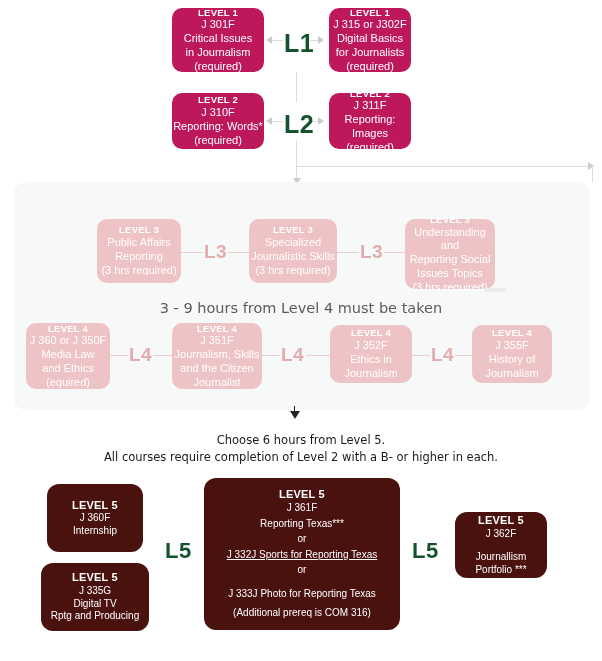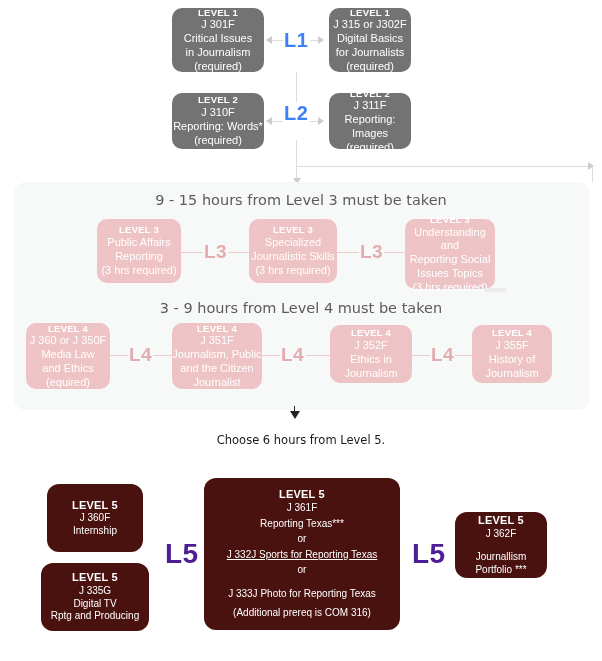--- a/index.html
+++ b/index.html
@@ -37,21 +37,21 @@
     font-weight: bold;
     font-size: 9.5px;
     letter-spacing: .2px;
   }
   .box .ln {
     font-size: 11px;
   }
 
   
   .pink {
-    background: #737373;
+    background: #be185d;
     color: #ffffff;
   }
   .pink.l34 {
     background: #eec3c5;
   }
 
   
   .maroon {
     background: #4a120f;
     color: #ffffff;
@@ -61,33 +61,33 @@
     font-size: 11px;
     font-weight: bold;
   }
   .maroon .ln {
     font-size: 10px;
   }
 
   
   .lbl {
     position: absolute;
-    color: #3b82f6;
+    color: #14532d;
     font-weight: bold;
-    font-size: 20px;
+    font-size: 25px;
     letter-spacing: .5px;
     white-space: nowrap;
   }
   .lbl.l3lbl, .lbl.l4lbl {
     color: #e3acae;
     font-size: 19px;
   }
   .lbl.l5lbl {
-    color: #4c1d95;
-    font-size: 28px;
+    color: #14532d;
+    font-size: 22px;
   }
 
   
   .hline {
     position: absolute;
     height: 1px;
     background: #dcdcdc;
   }
   .vline {
     position: absolute;
@@ -191,34 +191,33 @@
     <div class="ttl">LEVEL 2</div>
     <div class="ln">J 311F</div>
     <div class="ln">Reporting: Images</div>
     <div class="ln">(required)</div>
   </div>
 
   <div class="hline" style="left:270px; top:121px; width:13px;"></div>
   <div class="arrow-l" style="left:266px; top:117px;"></div>
   <div class="hline" style="left:310px; top:121px; width:13px;"></div>
   <div class="arrow-r" style="left:318px; top:117px;"></div>
-  <div class="lbl" style="left:284px; top:102px;">L2</div>
+  <div class="lbl" style="left:284px; top:110px;">L2</div>
 
   <div class="vline" style="left:296px; top:72px; width:1px; height:30px;"></div>
   <div class="vline" style="left:296px; top:140px; width:1px; height:26px;"></div>
 
   <div class="hline" style="left:296px; top:166px; width:297px;"></div>
   <div class="arrow-r" style="left:588px; top:162px;"></div>
   <div class="vline" style="left:296px; top:166px; height:14px;"></div>
   <div class="arrow-d" style="left:293px; top:178px;"></div>
   <div class="vline" style="left:592px; top:166px; height:16px;"></div>
 
   <div class="panel" style="left:14px; top:182px; width:576px; height:228px;"></div>
 
-  <div class="section-head" style="left:0px; top:192px;">9 - 15 hours from Level 3 must be taken</div>
 
   <div class="box pink l34" style="left:97px; top:219px; width:84px; height:64px;">
     <div class="ttl">LEVEL 3</div>
     <div class="ln">Public Affairs</div>
     <div class="ln">Reporting</div>
     <div class="ln">(3 hrs required)</div>
   </div>
 
   <div class="box pink l34" style="left:249px; top:219px; width:88px; height:64px;">
     <div class="ttl">LEVEL 3</div>
@@ -250,21 +249,21 @@
     <div class="ttl">LEVEL 4</div>
     <div class="ln">J 360 or J 350F</div>
     <div class="ln">Media Law</div>
     <div class="ln">and Ethics</div>
     <div class="ln">(equired)</div>
   </div>
 
   <div class="box pink l34" style="left:172px; top:323px; width:90px; height:66px;">
     <div class="ttl">LEVEL 4</div>
     <div class="ln">J 351F</div>
-    <div class="ln">Journalism, Public</div>
+    <div class="ln">Journalism, Skills</div>
     <div class="ln">and the Citizen</div>
     <div class="ln">Journalist</div>
   </div>
 
   <div class="box pink l34" style="left:330px; top:325px; width:82px; height:58px;">
     <div class="ttl">LEVEL 4</div>
     <div class="ln">J 352F</div>
     <div class="ln">Ethics in</div>
     <div class="ln">Journalism</div>
   </div>
@@ -286,20 +285,21 @@
 
   <div class="pinkline" style="left:412px; top:355px; width:18px;"></div>
   <div class="lbl l4lbl" style="left:431px; top:344px;">L4</div>
   <div class="pinkline" style="left:455px; top:355px; width:17px;"></div>
 
   <div class="arrow-d-dark" style="left:290px; top:411px;"></div>
   <div class="vline" style="left:294px; top:406px; height:6px; background:#222222;"></div>
 
   <div class="note" style="left:0px; top:432px;">
     <div>Choose 6 hours from Level 5.</div>
+    <div>All courses require completion of Level 2 with a B- or higher in each.</div>
   </div>
 
   <div class="box maroon" style="left:47px; top:484px; width:96px; height:68px;">
     <div class="ttl">LEVEL 5</div>
     <div class="ln">J 360F</div>
     <div class="ln">Internship</div>
   </div>
 
   <div class="box maroon" style="left:41px; top:563px; width:108px; height:68px;">
     <div class="ttl">LEVEL 5</div>

